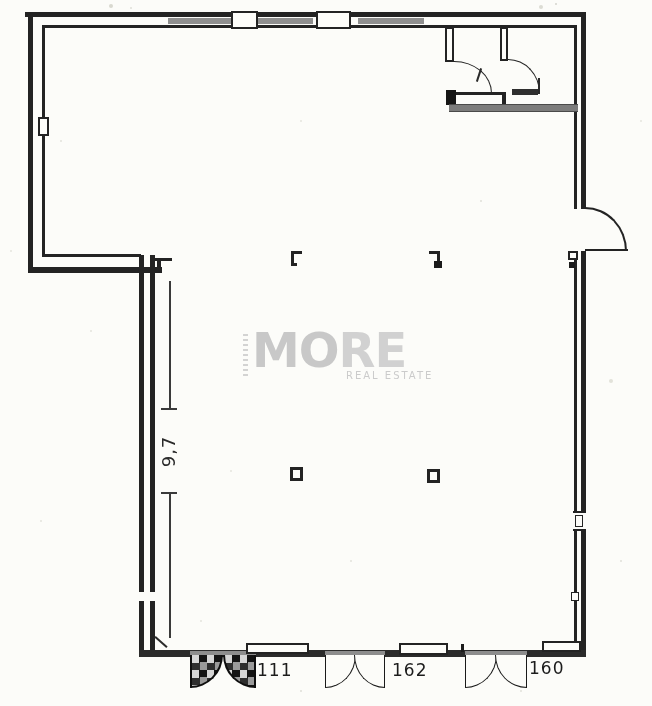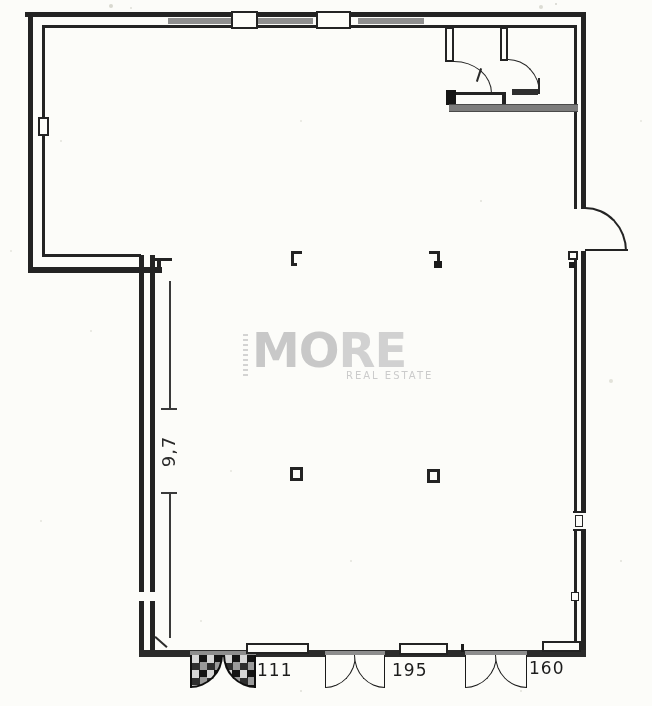--- a/index.html
+++ b/index.html
@@ -186,16 +186,16 @@
   <div class="abs leaf leaf-br leaf-checker" style="left:190px;top:655px;width:33px;height:33px;"></div>
   <div class="abs leaf leaf-bl leaf-checker" style="left:223px;top:655px;width:33px;height:33px;"></div>
 
   <div class="abs leaf leaf-br" style="left:325px;top:655px;width:31px;height:33px;border-width:1.5px;"></div>
   <div class="abs leaf leaf-bl" style="left:354px;top:655px;width:31px;height:33px;border-width:1.5px;"></div>
 
   <div class="abs leaf leaf-br" style="left:465px;top:655px;width:32px;height:33px;border-width:1.5px;"></div>
   <div class="abs leaf leaf-bl" style="left:495px;top:655px;width:32px;height:33px;border-width:1.5px;"></div>
 
   <div class="abs unit-label" style="left:257px;top:660px;">111</div>
-  <div class="abs unit-label" style="left:392px;top:660px;">195</div>
+  <div class="abs unit-label" style="left:392px;top:660px;">162</div>
   <div class="abs unit-label" style="left:529px;top:658px;">160</div>
 
 </div>
 
 </body></html>

